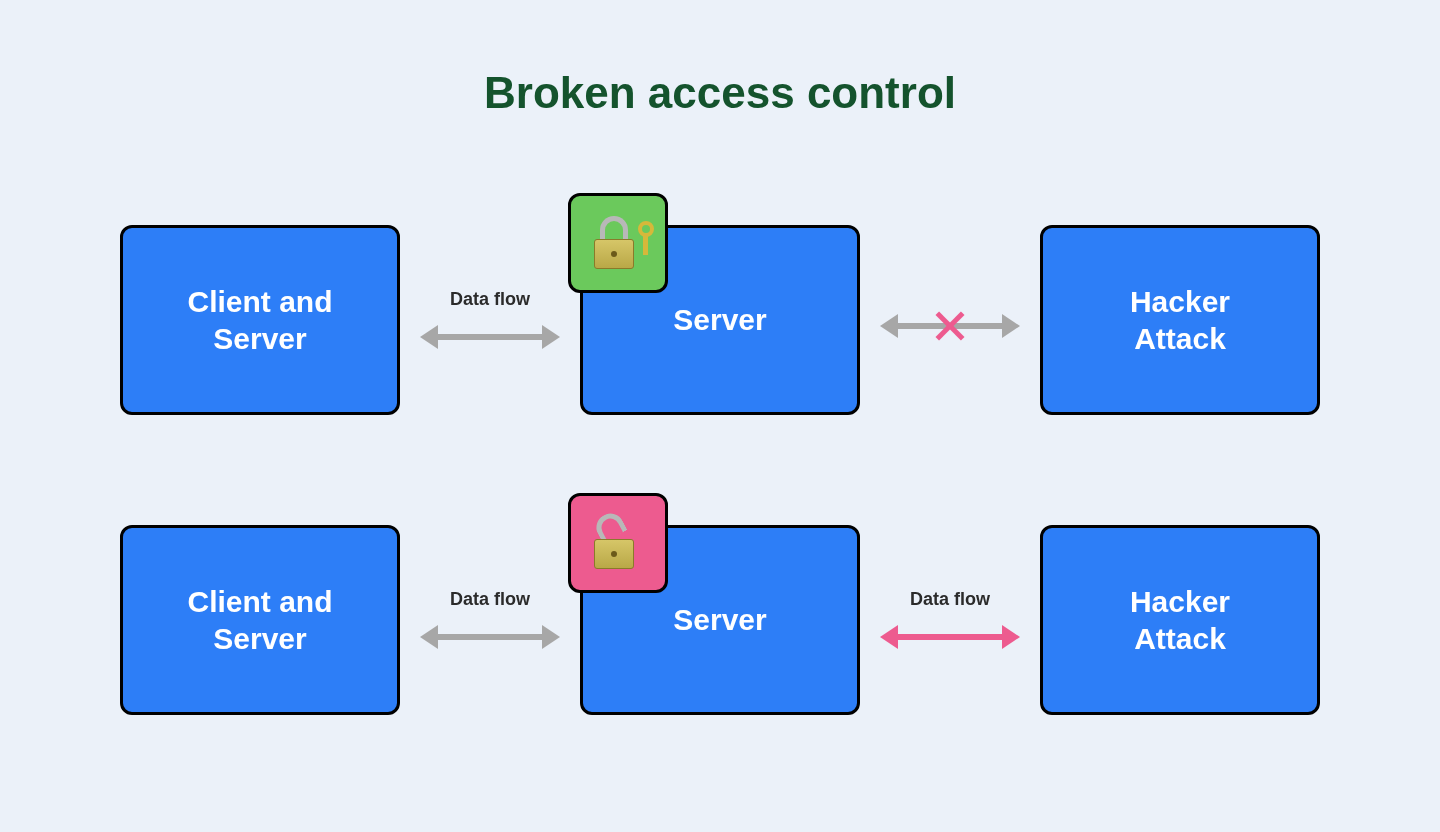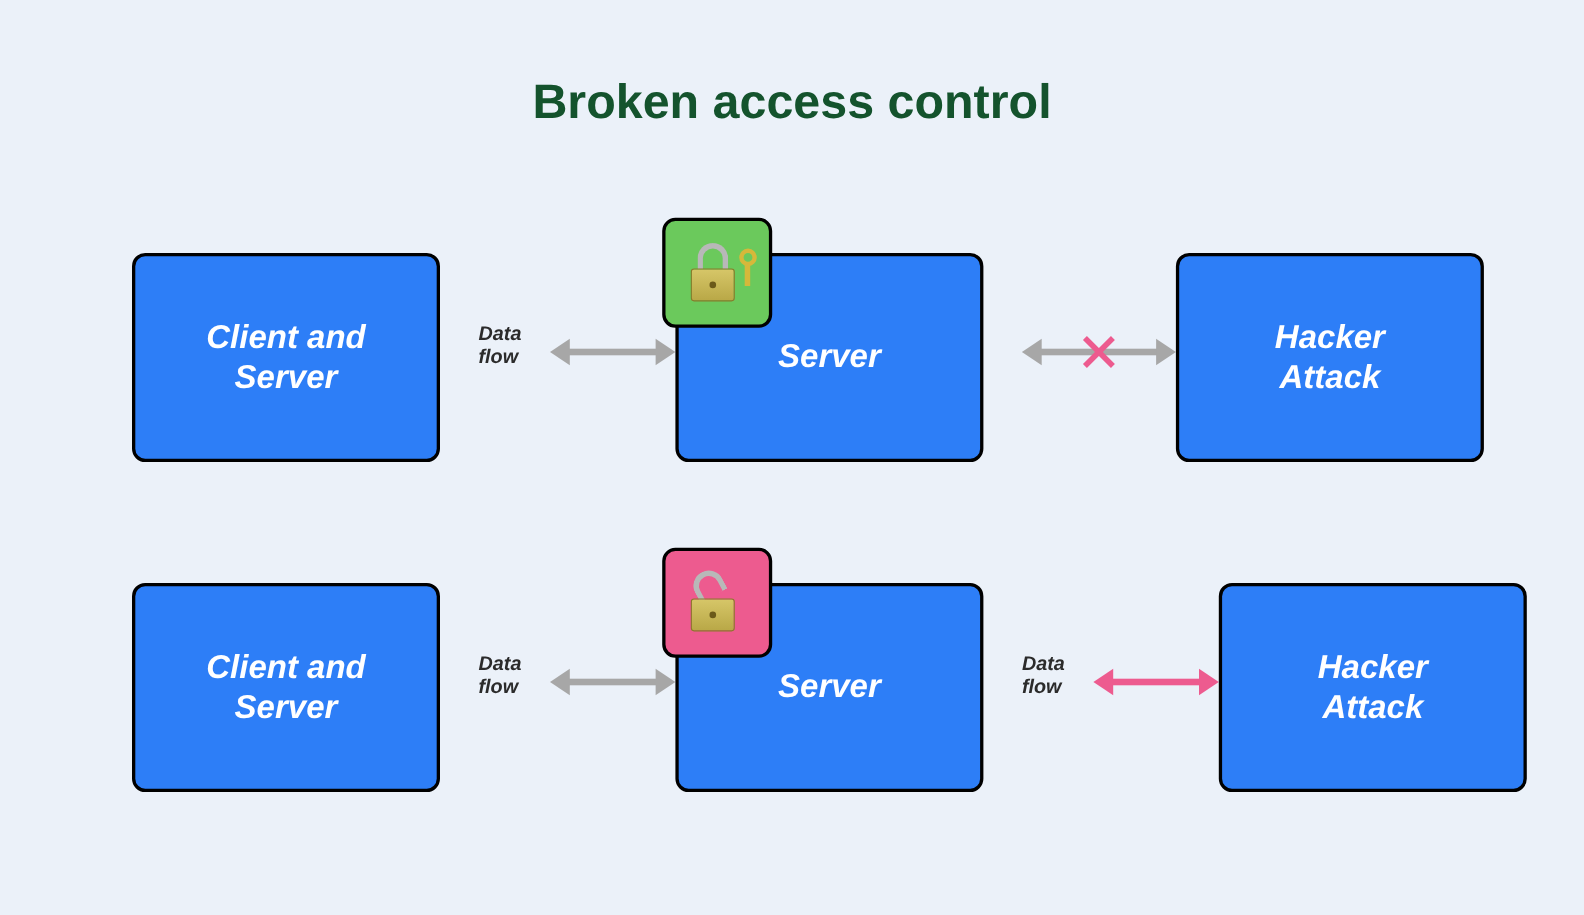--- a/index.html
+++ b/index.html
@@ -25,25 +25,24 @@
       color: #14532d;
     }
     .diagram {
       position: absolute;
       top: 220px;
       left: 120px;
       right: 120px;
     }
     .row {
       display: flex;
-      align-items: flex-end;
+      align-items: center;
       margin-bottom: 100px;
       position: relative;
       height: 200px;
-      font-style: italic;
     }
     .box {
       width: 280px;
       height: 190px;
       background: #2d7ef7;
       border: 3px solid #000;
       border-radius: 12px;
       display: flex;
       align-items: center;
       justify-content: center;
@@ -54,26 +53,25 @@
     .box-label {
       color: #fff;
       font-size: 30px;
       font-weight: 600;
       line-height: 1.25;
       padding: 0 20px;
     }
     .connector {
       flex: 1;
       display: flex;
-      flex-direction: row;
+      flex-direction: column;
       align-items: center;
       justify-content: center;
       position: relative;
       height: 100%;
-      padding-left: 35px;
     }
     .conn-label {
       font-size: 18px;
       font-weight: 600;
       color: #2b2b2b;
       margin-bottom: 12px;
     }
     .arrow-wrap {
       width: 140px;
       height: 30px;

